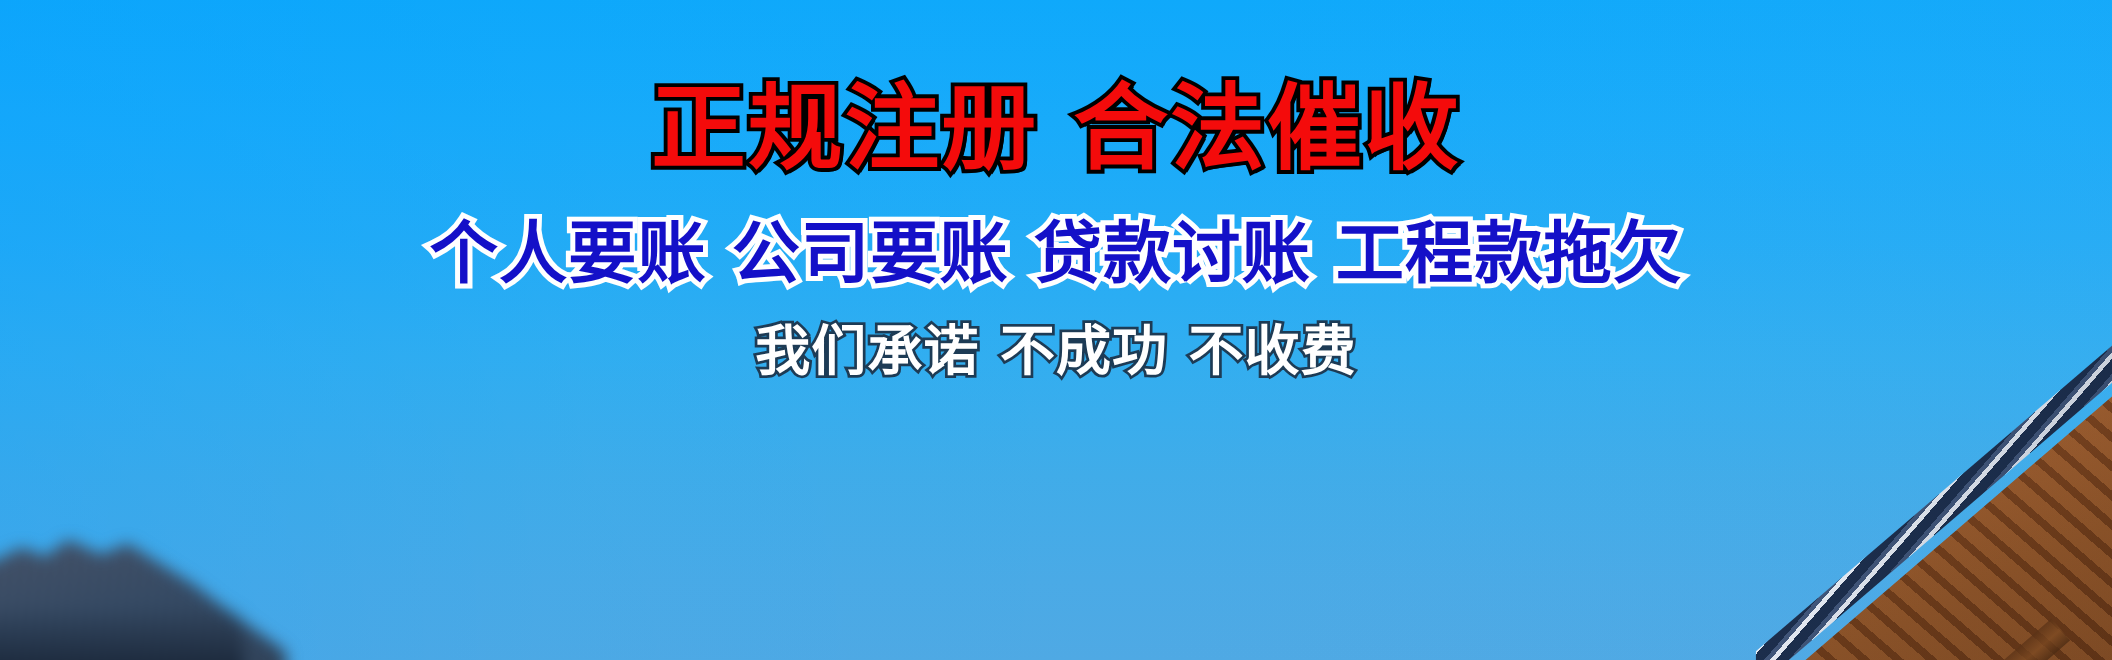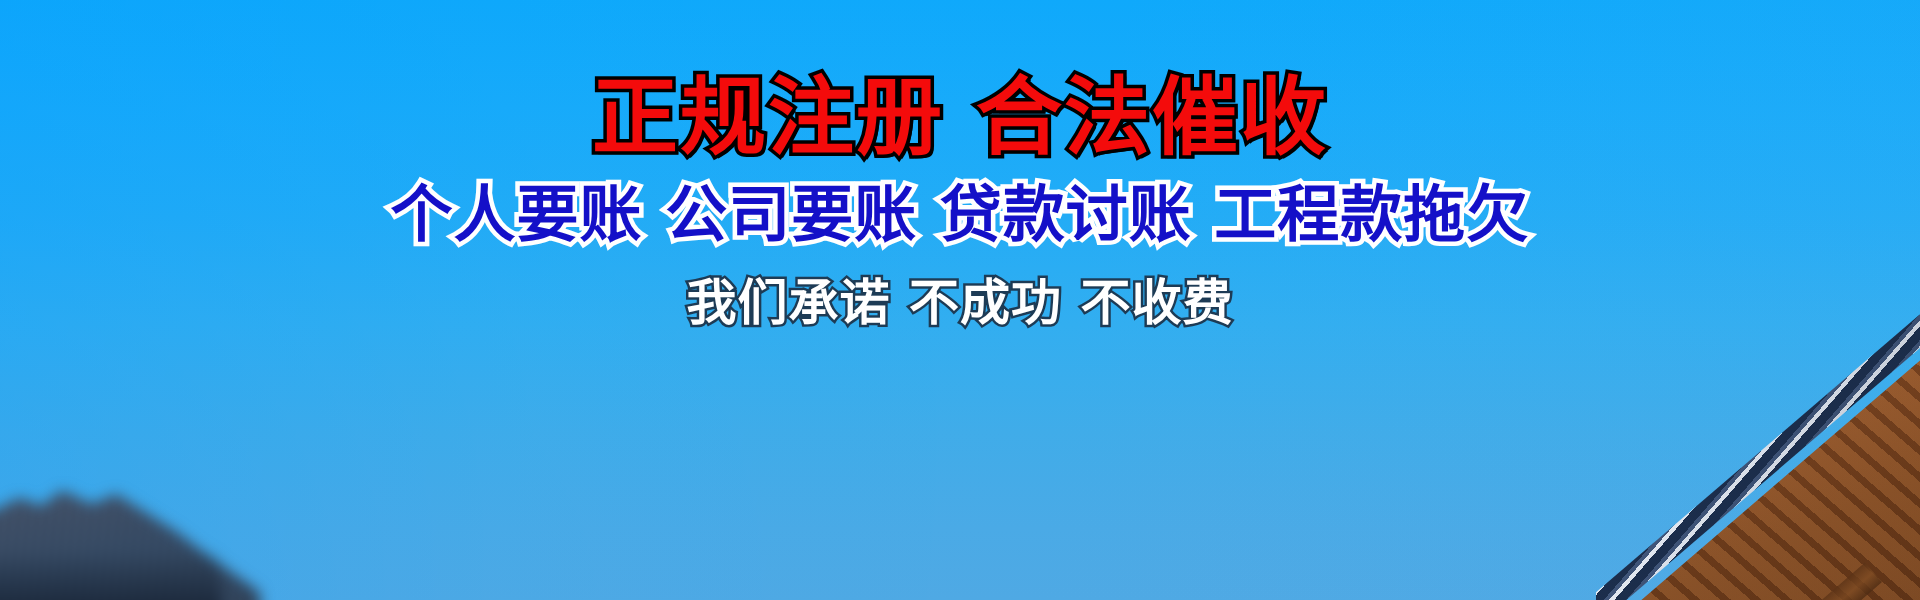--- a/index.html
+++ b/index.html
@@ -172,21 +172,21 @@
     color: #f40b0b;
     -webkit-text-stroke: 7px #000000;
     paint-order: stroke fill;
     text-shadow:
       3px 3px 0 #000,
       -1px -1px 0 #000;
   }
 
   
   #subline {
-    margin-top: 24px;
+    margin-top: 40px;
     font-size: 62px;
     letter-spacing: 1px;
     color: #1410c8;
     -webkit-text-stroke: 9px #ffffff;
     paint-order: stroke fill;
   }
 
   
   #tagline {
     margin-top: 32px;

